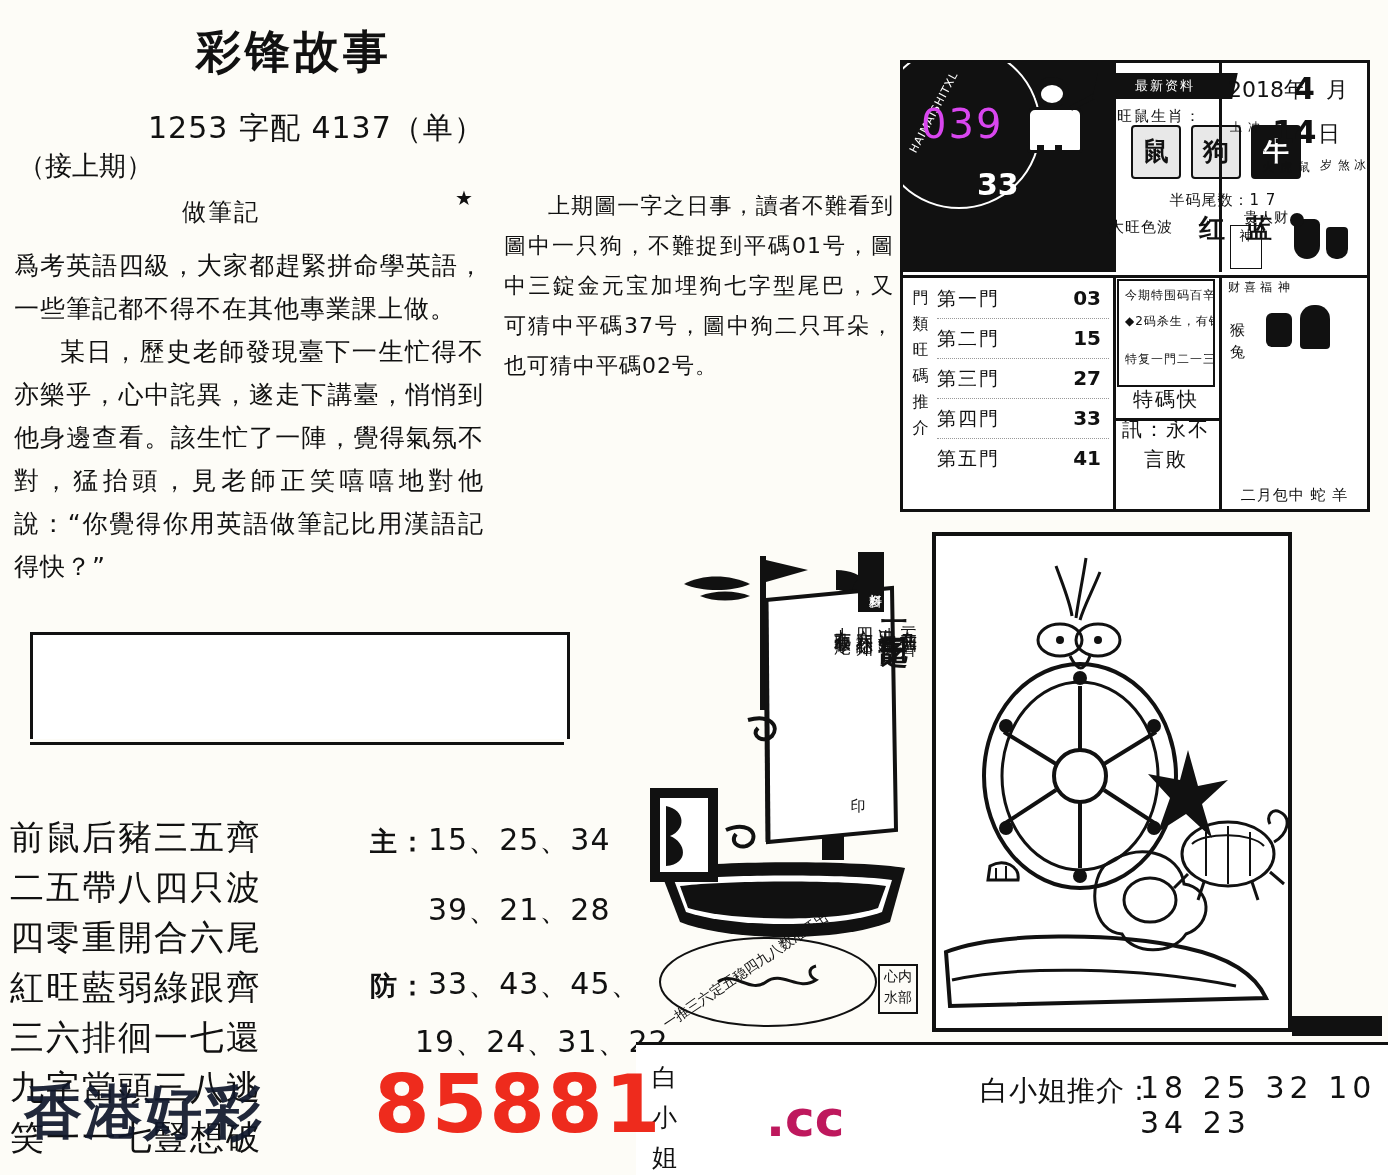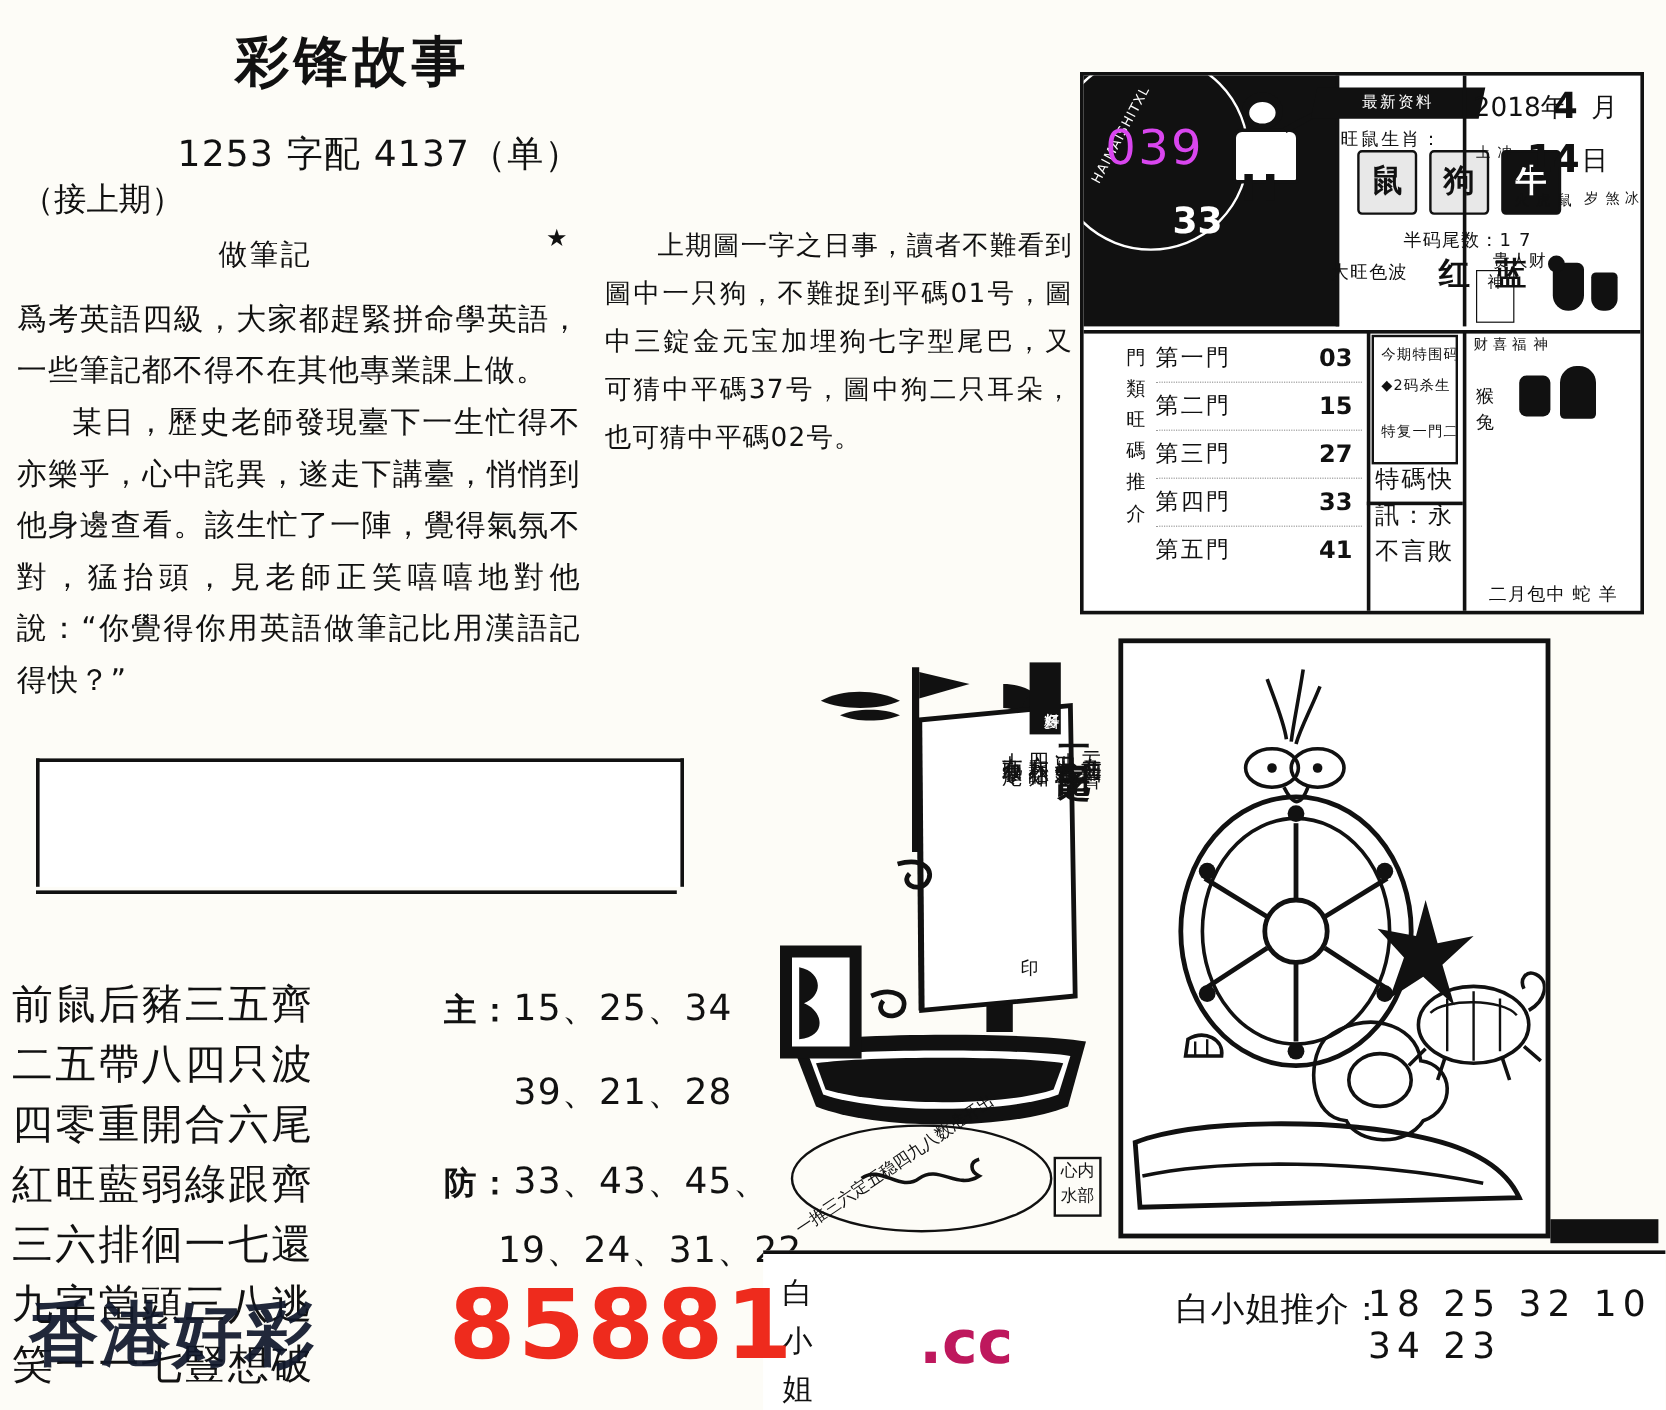--- a/index.html
+++ b/index.html
@@ -176,21 +176,21 @@
   }
   .vase .v2{
     position:absolute;left:38px;top:14px;width:22px;height:32px;background:#111;
     border-radius:4px 4px 10px 10px;
   }
   .vase .v3{
     position:absolute;left:2px;top:0;width:14px;height:14px;background:#111;border-radius:50%;
   }
 
   .card-bottom{
-    position:absolute;left:0;top:212px;right:0;bottom:0;margin-left:26px;
+    position:absolute;left:0;top:212px;right:0;bottom:0;
   }
   .gate-box{
     position:absolute;left:0;top:0;width:210px;bottom:0;
     border-right:3px solid #111;
   }
   .gate-label{
     position:absolute;left:6px;top:10px;width:24px;
     font-size:16px;line-height:26px;letter-spacing:1px;text-align:center;
   }
   .gate-rows{position:absolute;left:34px;top:4px;right:4px;}

